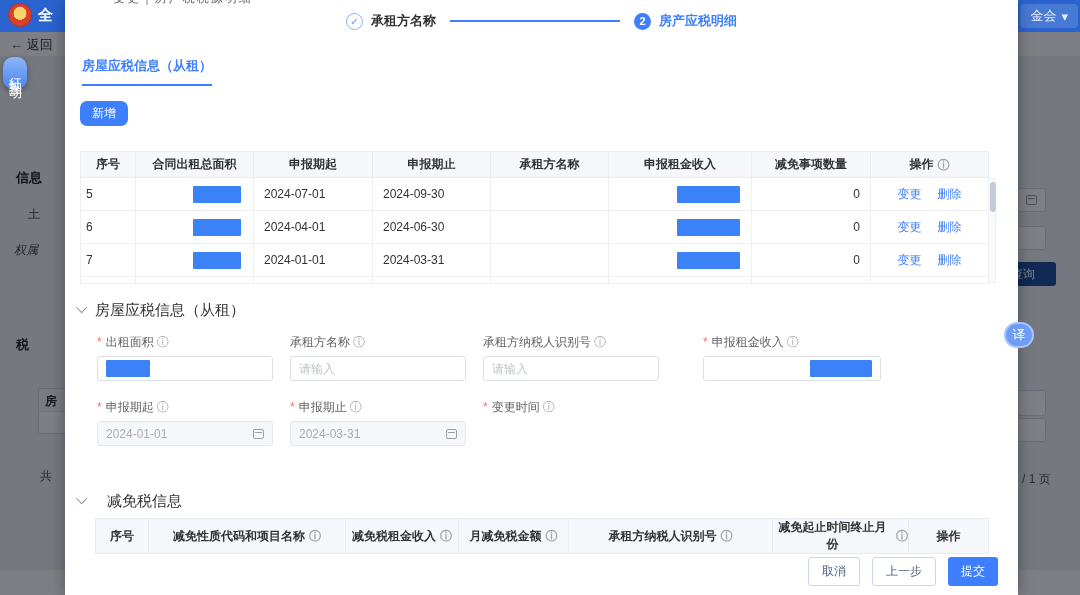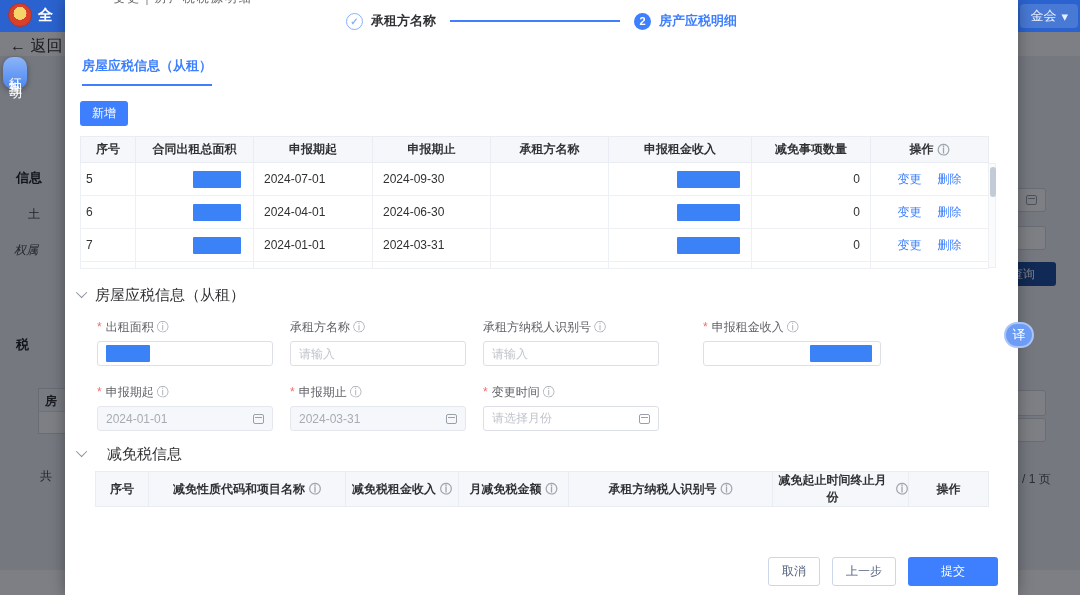--- a/index.html
+++ b/index.html
@@ -7,21 +7,21 @@
   body { font-family:"Liberation Sans", sans-serif; position:relative; background:#eef0f4; }
 
   
   .topbar { position:absolute; left:0; top:0; width:1080px; height:32px; background:#2a63cf; z-index:1; }
   .tax-logo { position:absolute; left:8px; top:3px; width:24px; height:24px; border-radius:50%;
     background:radial-gradient(circle at 50% 42%, #f6d56a 0 38%, #d8402c 39% 100%); border:1px solid #b53323; }
   .logo-text { position:absolute; left:38px; top:6px; color:#fff; font-size:15px; font-weight:bold; }
   .org-box { position:absolute; right:2px; top:4px; height:24px; padding:0 10px; background:rgba(255,255,255,.14);
     border-radius:4px; color:#e8eefc; font-size:13px; display:flex; align-items:center; gap:5px; }
   .back-row { position:absolute; left:0; top:32px; width:1080px; height:24px; background:#fff; z-index:0; }
-  .back-link { position:absolute; left:10px; top:36px; font-size:16px; color:#333; z-index:0; }
+  .back-link { position:absolute; left:10px; top:36px; font-size:13px; color:#333; z-index:0; }
   .bd-label { position:absolute; font-size:12px; color:#444; z-index:0;margin-top:9px; }
   .bd-sec { font-size:13px; font-weight:bold; color:#222; }
   .bd-chip { position:absolute; border:1px solid #d4d8df; background:#fff; border-radius:3px; z-index:0; }
   .bd-input { height:24px; }
   .cal-ico { width:11px; height:10px; border:1px solid #9aa0a8; border-radius:2px; position:relative; }
   .cal-ico::before { content:""; position:absolute; left:1px; right:1px; top:2px; border-top:1px solid #9aa0a8; }
   .bd-cal { position:absolute; z-index:0; }
   .bd-query { position:absolute; left:990px; top:262px; width:66px; height:24px; background:#1d4f9e; color:#fff;
     font-size:12px; border-radius:3px; display:flex; align-items:center; justify-content:center; z-index:0; }
   .bd-page { position:absolute; left:1022px; top:471px; font-size:12px; color:#555; z-index:0; }
@@ -51,21 +51,21 @@
   .step-label-done { color:#303133; }
   .step-label-active { color:#3d7fff; }
   .step-line { width:170px; height:2px; background:#3d7fff; margin:0 14px; }
 
   .tabs { display:flex; gap:24px; margin:25px 0 0 17px; font-size:13px; }
   .tab { padding-bottom:9px; color:#303133; cursor:pointer; }
   .tab.active { color:#3d7fff; font-weight:bold; border-bottom:2px solid #3d7fff; }
 
   .btn-primary { display:inline-flex; align-items:center; justify-content:center; background:#3d7fff; color:#fff;
     font-size:12px; border:none; border-radius:3px; padding:4px 12px; cursor:pointer; }
-  .add-btn { margin:15px 0 1px 15px; }
+  .add-btn { margin:15px 0 16px 15px;border-radius:7px; }
 
   .table-wrap { position:relative; margin:9px 15px 0; width:916px; }
   table { border-collapse:collapse; table-layout:fixed; font-size:12px; }
   .t1 { width:908px; }
   th { background:#f5f7fa; border:1px solid #e9ecf2; height:26px; font-weight:bold; color:#303133; text-align:center; }
   td { border:1px solid #edf0f5; height:33px; padding:0 10px; color:#303133; }
   .t1 td.seq { padding-left:5px; }
   .ta-r { text-align:right; }
   .ta-c { text-align:center; }
   .partial td { height:7px; padding:0; }
@@ -97,21 +97,21 @@
   .redact-in.right { width:62px; margin-left:auto; }
 
   .redbox { display:inline-block; margin:9px 0 0 21px; border:2px solid #ee2f2a; padding:5px 14px 6px 12px; }
   .t2 { width:893px; margin:7px 0 0 30px; }
   .t2 th { height:26px; }
   .thc { display:inline-flex; align-items:center; gap:4px; }
 
   .footer { position:absolute; right:20px; bottom:9px; display:flex; gap:12px; }
   .btn-outline { background:#fff; border:1px solid #ccd6e8; color:#51617f; font-size:12px; border-radius:3px;
     padding:5px 13px; cursor:pointer; }
-  .btn-submit { padding:5px 33px; }
+  .btn-submit { padding:5px 13px; }
 </style>
 </head>
 <body>
 
 <div class="topbar">
   <div class="tax-logo"></div>
   <div class="logo-text">全</div>
   <div class="org-box">
     <span>金会</span>
     <span>▾</span>
@@ -327,29 +327,25 @@
           <span class="grow">2024-03-31</span>
           <span class="cal-ico"></span>
         </div>
     </div>
     <div class="field">
       <div class="flabel">
           <span class="req">*</span>
           <span>变更时间</span>
           <span class="info">ⓘ</span>
         </div>
-      <div class="inbox">
-          <span class="grow ph">请选择月份</span>
-          <span class="cal-ico"></span>
-        </div>
-    </div>
-  </div>
-
-  
-  <div class="section-hd" style="margin-top:14px;gap:20px;">
+    </div>
+  </div>
+
+  
+  <div class="section-hd" style="margin-top:46px;gap:20px;">
     <span class="chev"></span>
     <span>减免税信息</span>
   </div>
 
 
   
   <table class="t2">
     <colgroup>
         <col style="width:53px">
         <col style="width:197px">

